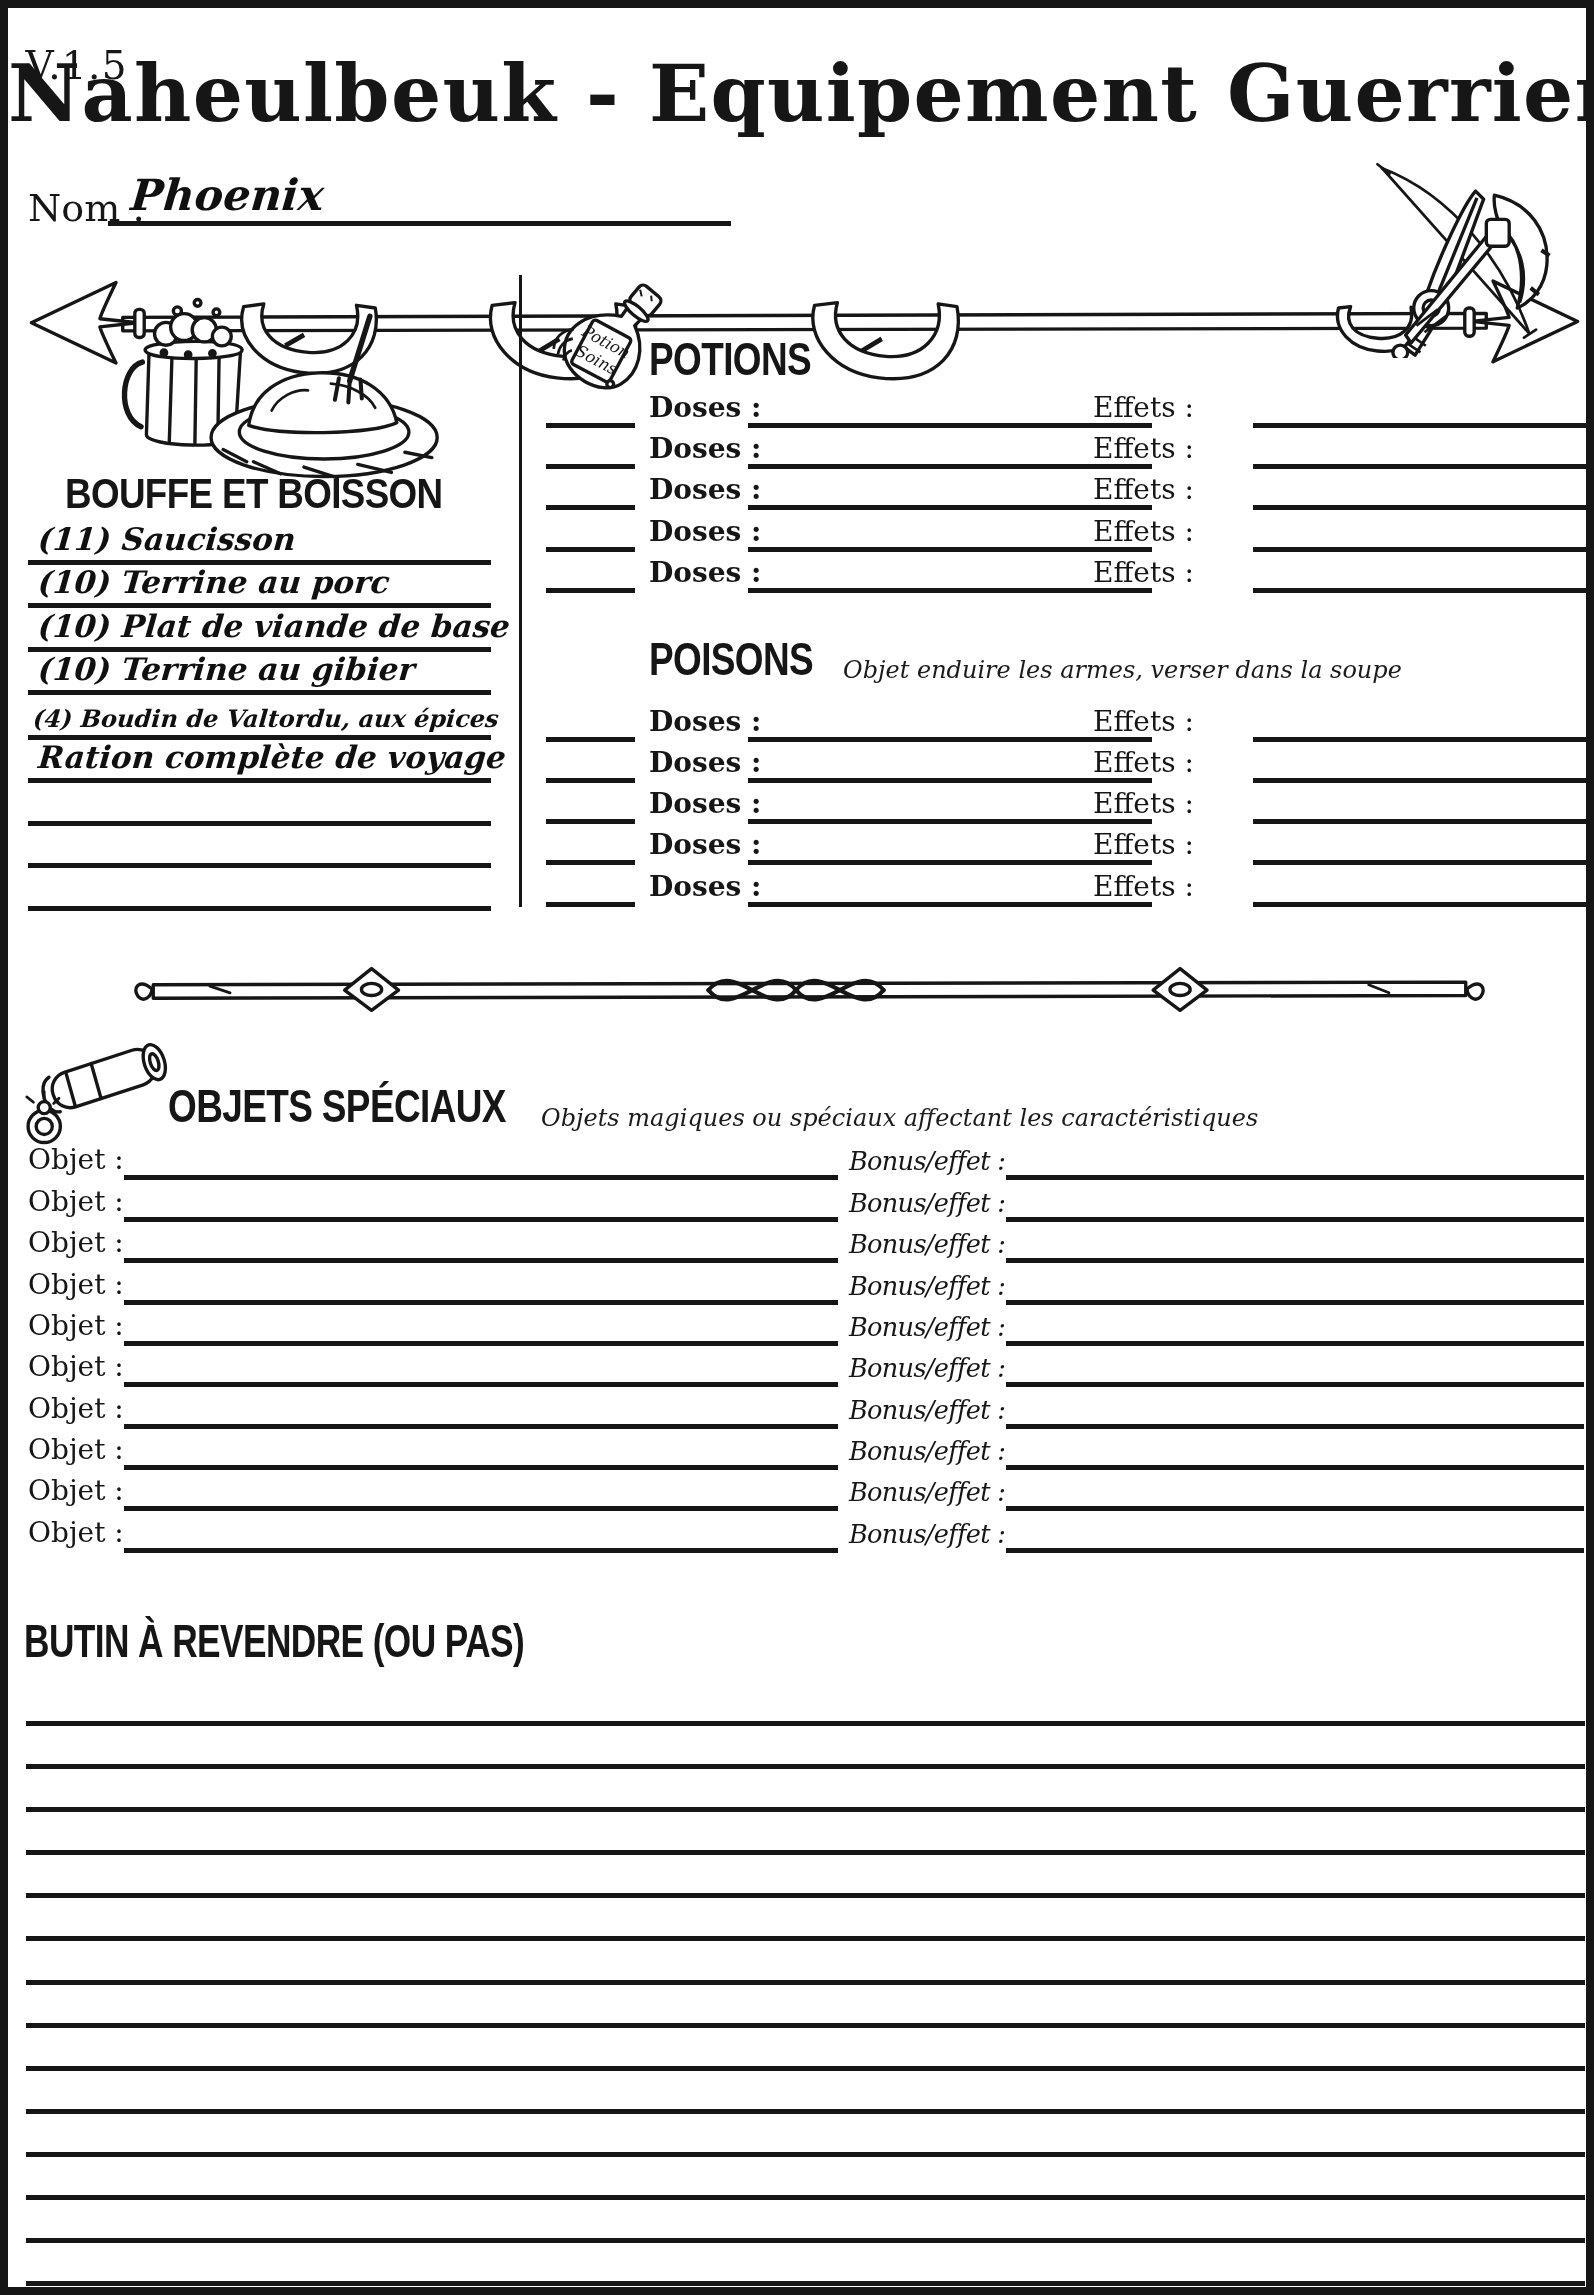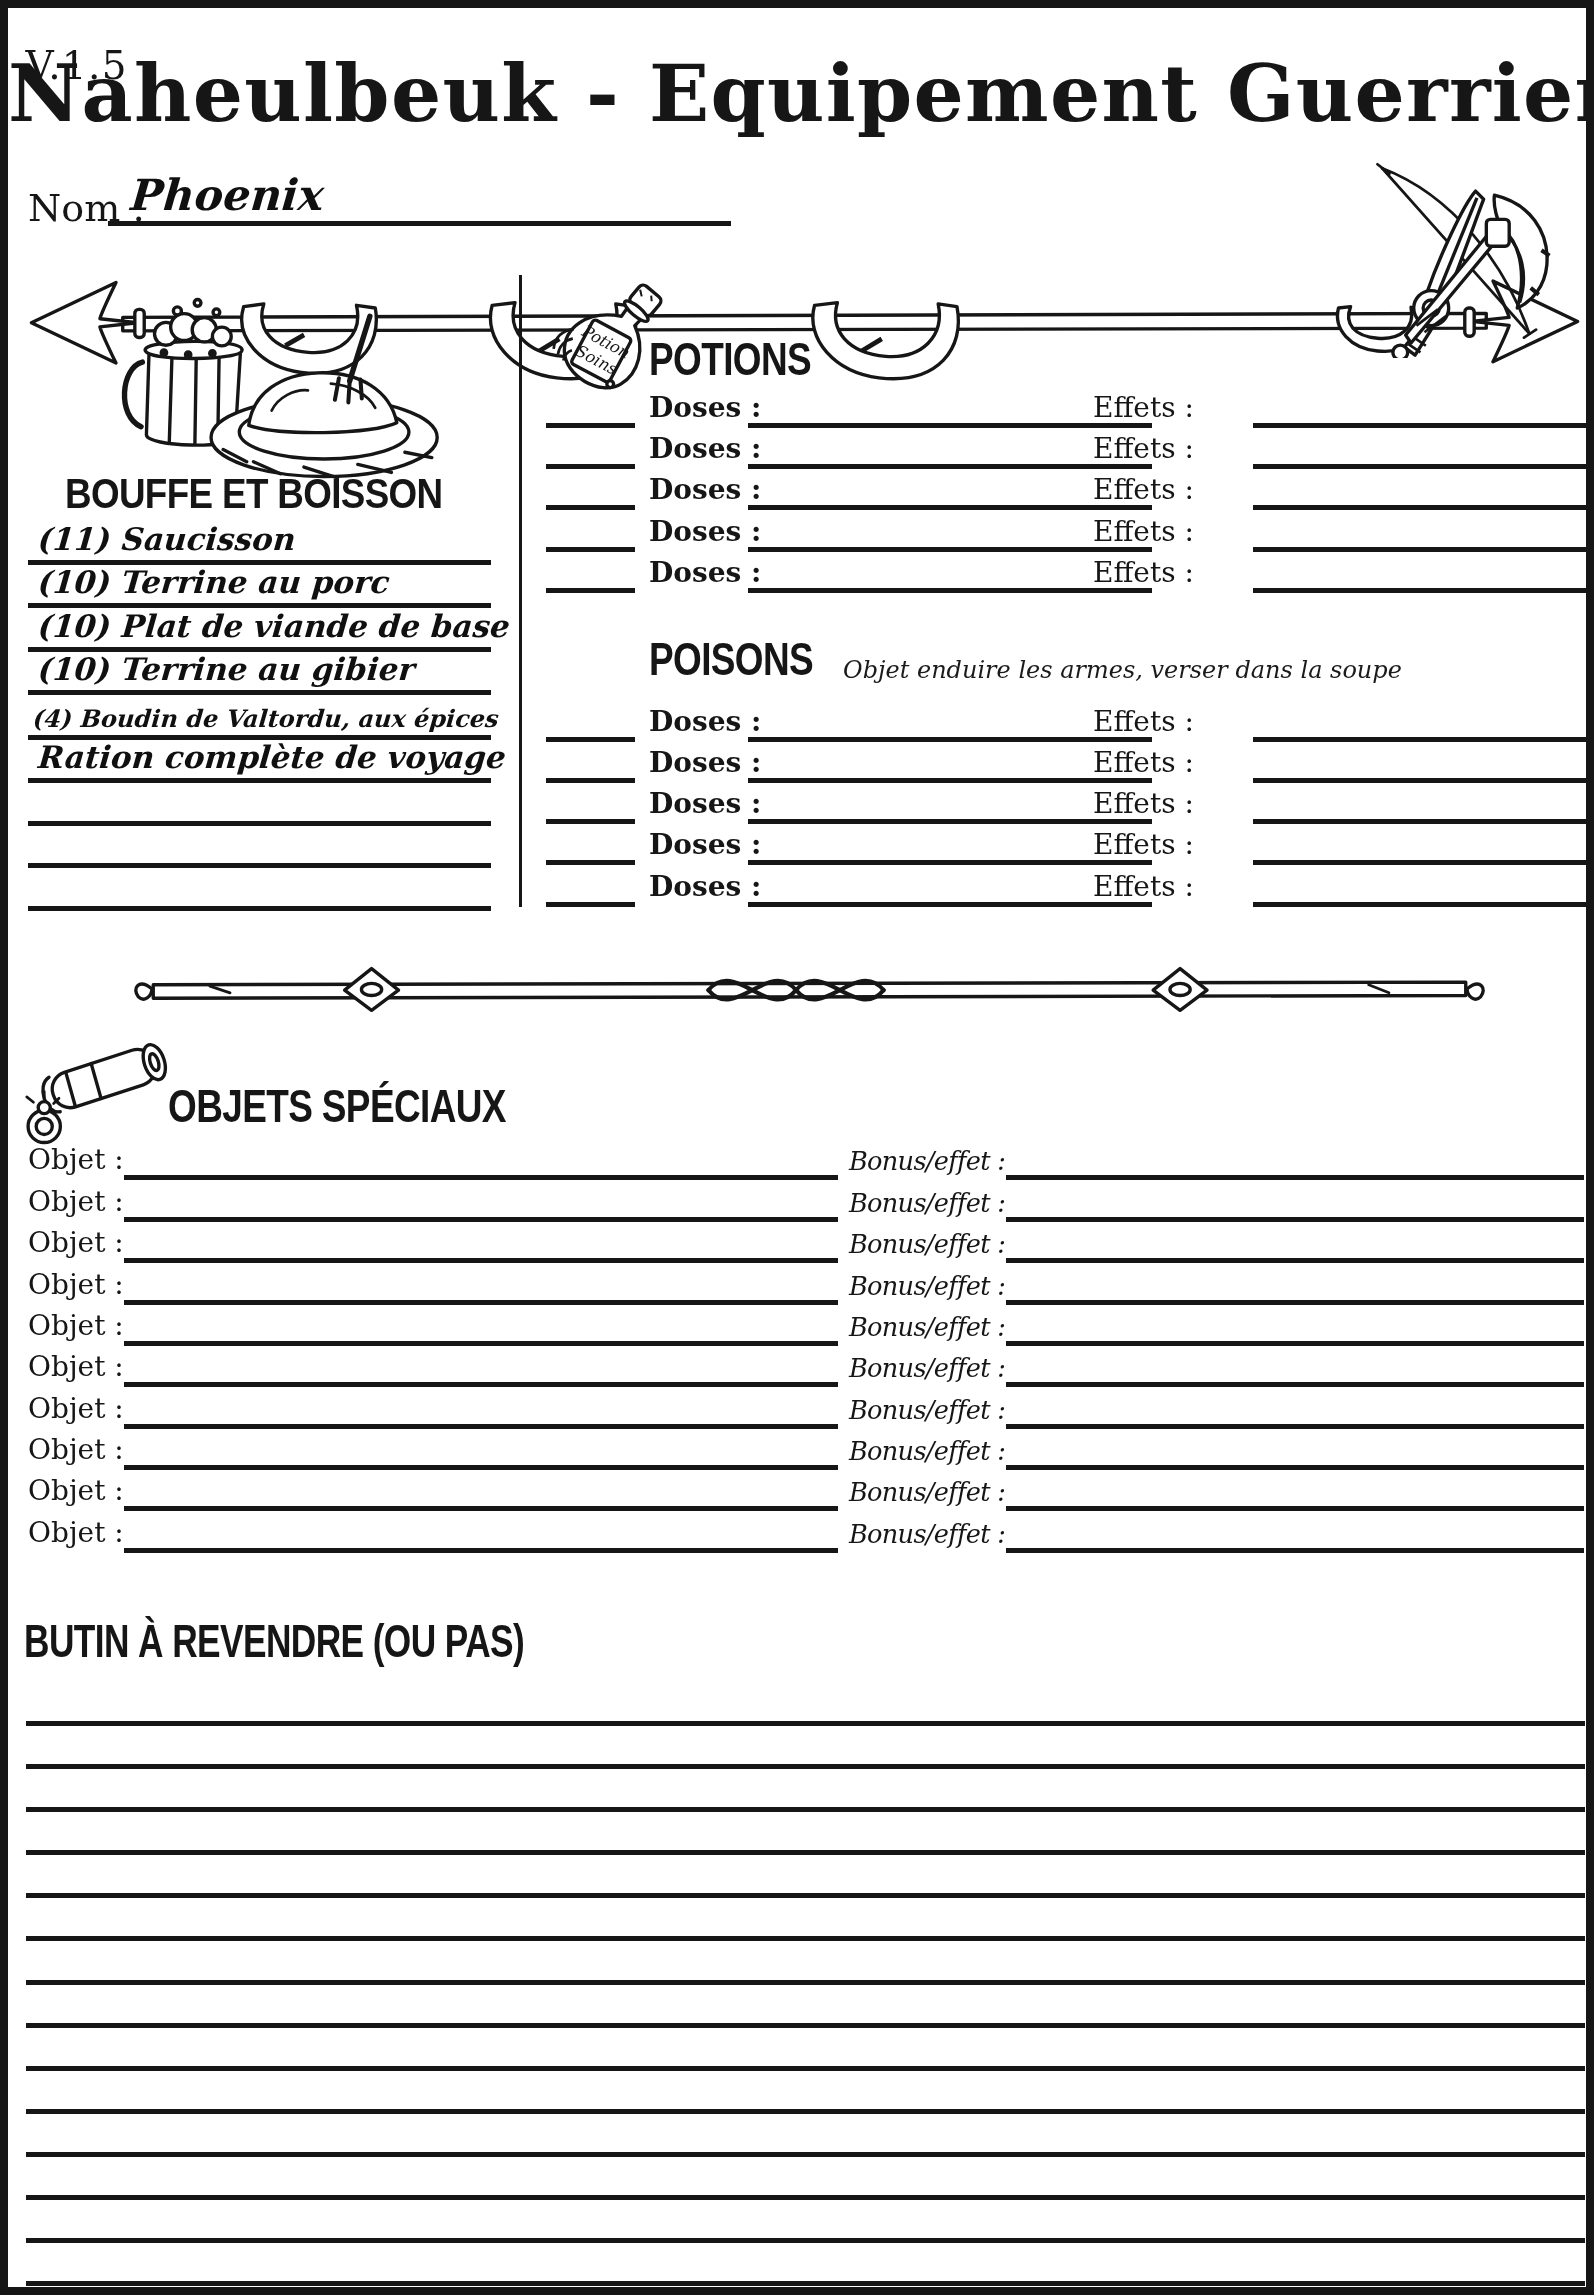--- a/index.html
+++ b/index.html
@@ -190,20 +190,21 @@
         <line x1="120" y1="42" x2="118" y2="96"></line>
       </g>
       <circle cx="42" cy="140" r="24"></circle>
       <circle cx="42" cy="140" r="12"></circle>
       <circle cx="42" cy="112" r="9"></circle>
       <path d="M16,96 L26,104 M64,98 L56,106 M42,88 L42,98" stroke-width="4"></path>
     </g>
   </svg>
 
   <div class="h-black" style="left:160px; top:1080px;">OBJETS SPÉCIAUX</div>
+  <div class="subtitle" style="left:533px; top:1098px;">Objets magiques ou spéciaux affectant les caractéristiques</div>
 
   <div class="h-black" style="left:16px; top:1615px; transform:scale(.84,1.08);">BUTIN À REVENDRE (OU PAS)</div>
 
 <div class="food-row" style="top: 552px;">
       <span class="hand">(11) Saucisson</span>
     </div>
     <div class="food-row" style="top: 595px;">
       <span class="hand">(10) Terrine au porc</span>
     </div>
     <div class="food-row" style="top: 639px;">

